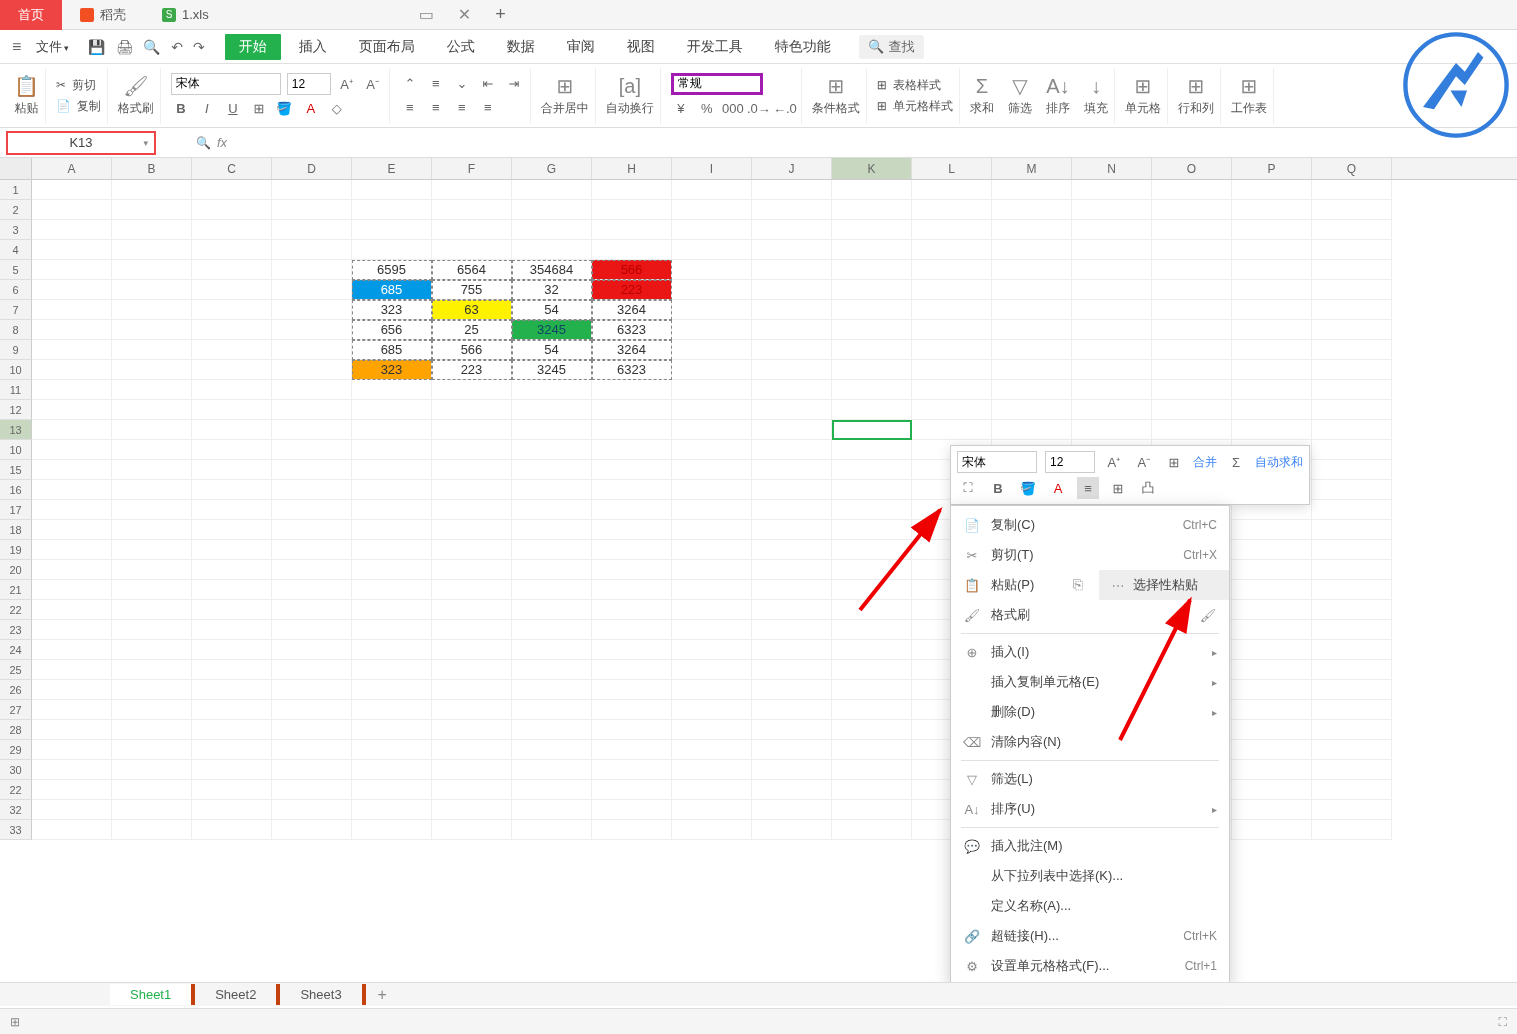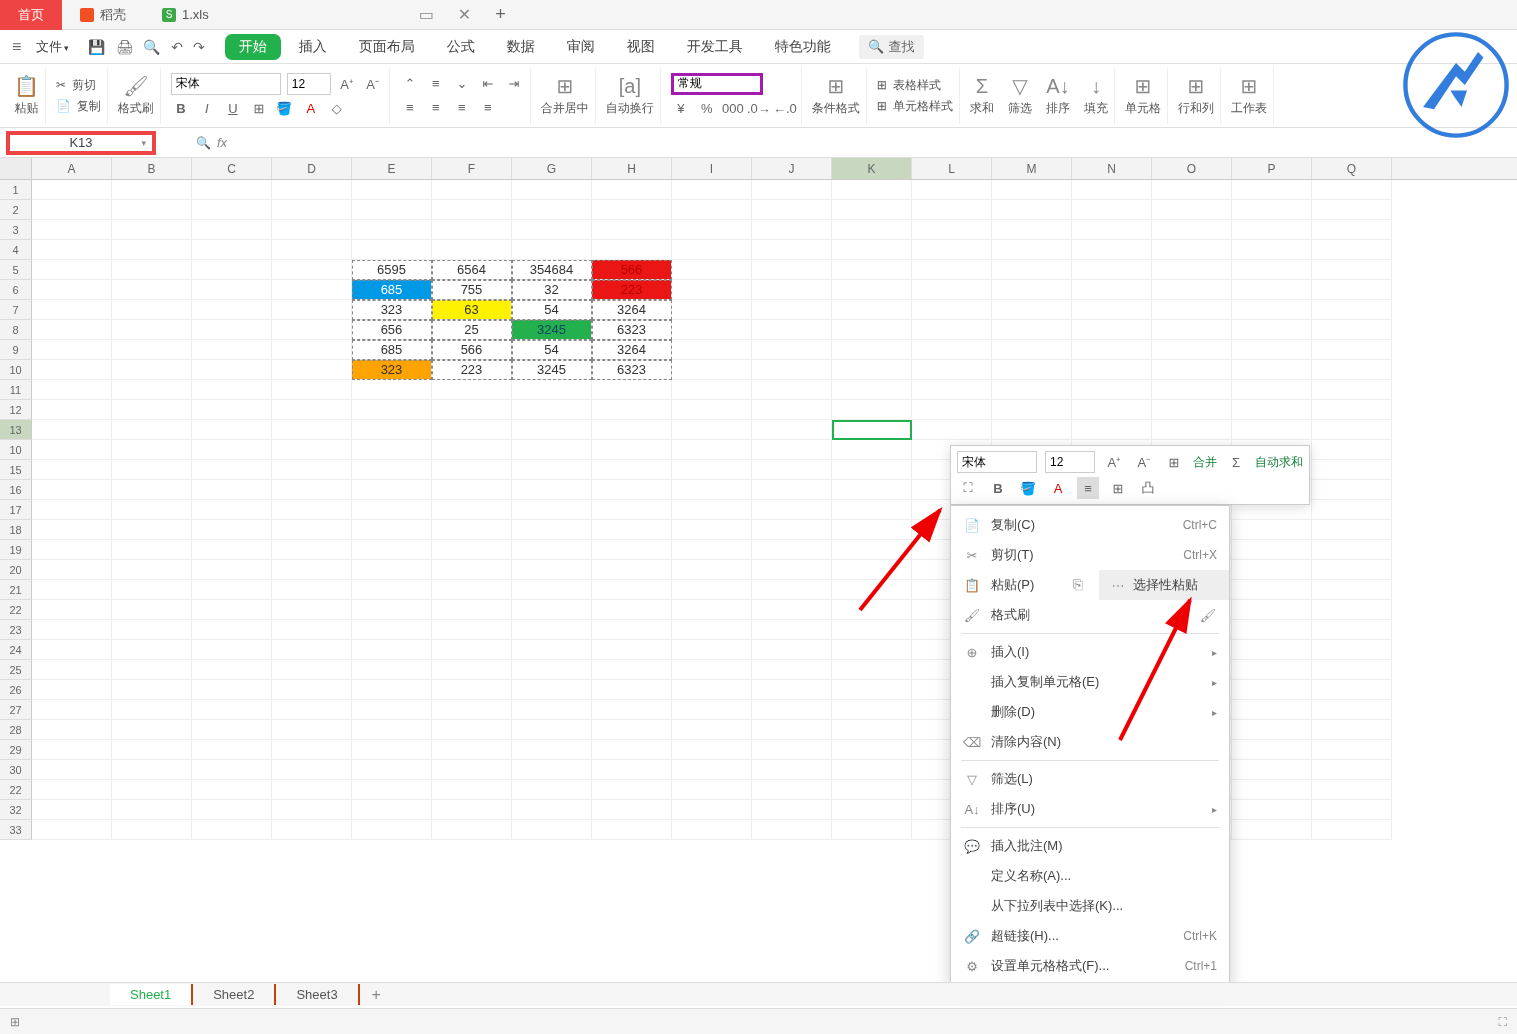--- a/index.html
+++ b/index.html
@@ -16,39 +16,39 @@
 .tab-plus { padding: 0 12px; color: #666; font-size: 18px; cursor: pointer; }
 
 
 .menu-bar { height: 34px; display: flex; align-items: center; padding: 0 8px; gap: 2px; border-bottom: 1px solid #e0e0e0; }
 .hamburger { width: 16px; padding: 0 4px; color: #666; }
 .file-menu { padding: 4px 10px; font-size: 13px; color: #444; cursor: pointer; }
 .file-menu::after { content: "▾"; font-size: 9px; margin-left: 2px; }
 .qat { display: flex; gap: 10px; padding: 0 8px; color: #666; }
 .qat span { cursor: pointer; font-size: 14px; }
 .menu-tabs { display: flex; gap: 4px; margin-left: 10px; }
-.menu-tab { padding: 4px 14px; font-size: 14px; color: #444; cursor: pointer; border-radius: 7px; }
+.menu-tab { padding: 4px 14px; font-size: 14px; color: #444; cursor: pointer; border-radius: 1px; }
 .menu-tab.active { background: #22b14c; color: #fff; }
 .search-box { margin-left: 12px; padding: 3px 10px; background: #f0f0f0; border-radius: 3px; font-size: 13px; color: #666; cursor: pointer; }
 
 
 .ribbon { height: 64px; display: flex; align-items: center; padding: 4px 8px; border-bottom: 1px solid #ddd; gap: 4px; }
 .ribbon-group { display: flex; flex-direction: column; align-items: center; padding: 0 6px; border-right: 1px solid #eee; height: 56px; justify-content: center; }
 .ribbon-btn-big { display: flex; flex-direction: column; align-items: center; font-size: 12px; color: #555; cursor: pointer; gap: 2px; }
 .ribbon-btn-big .ico { font-size: 20px; color: #888; }
 .ribbon-row { display: flex; align-items: center; gap: 6px; font-size: 12px; color: #555; }
 .ribbon-col { display: flex; flex-direction: column; gap: 4px; }
 .ribbon-sm { width: 20px; height: 20px; display: inline-flex; align-items: center; justify-content: center; color: #666; cursor: pointer; font-size: 13px; }
 .font-select { width: 110px; height: 22px; border: 1px solid #ccc; font-size: 12px; padding: 0 4px; }
 .size-select { width: 44px; height: 22px; border: 1px solid #ccc; font-size: 12px; padding: 0 4px; }
 .num-select { width: 92px; height: 22px; border: 3px solid #a21caf; font-size: 12px; padding: 0 4px; }
 
 
 .formula-row { height: 30px; display: flex; align-items: center; border-bottom: 1px solid #ddd; }
-.name-box { width: 150px; height: 24px; border: 4px solid #ef4444; margin-left: 6px; text-align: center; font-size: 13px; color: #444; display: flex; align-items: center; justify-content: center; position: relative; }
+.name-box { width: 150px; height: 24px; border: 2px solid #ef4444; margin-left: 6px; text-align: center; font-size: 13px; color: #444; display: flex; align-items: center; justify-content: center; position: relative; }
 .name-box::after { content: "▾"; position: absolute; right: 6px; font-size: 9px; color: #888; }
 .fx-label { margin-left: 40px; font-style: italic; font-size: 13px; color: #888; display: flex; align-items: center; gap: 6px; }
 .fx-label::before { content: "🔍"; font-size: 12px; font-style: normal; }
 
 
 .grid { position: relative; }
 .col-headers { display: flex; height: 22px; background: #f3f3f3; border-bottom: 1px solid #ccc; }
 .corner { width: 32px; border-right: 1px solid #ccc; background: #ededed; }
 .col-h { width: 80px; text-align: center; font-size: 12px; color: #666; border-right: 1px solid #ddd; line-height: 22px; }
 .col-h.sel { background: #c8d8c0; }
@@ -60,34 +60,34 @@
 .cell.blue { background: #0099e5; color: #fff; }
 .cell.red { background: #ea1515; color: #b00; }
 .cell.yellow { background: #fff200; }
 .cell.green { background: #22b14c; color: #146; }
 .cell.orange { background: #ffa300; }
 .marching { outline: 1px dashed #888; outline-offset: -1px; }
 .active-cell { border: 2px solid #22b14c; }
 
 
 .sheet-tabs { position: absolute; bottom: 28px; left: 0; right: 0; height: 24px; background: #f5f5f5; border-top: 1px solid #ddd; display: flex; align-items: center; padding-left: 110px; gap: 0; }
-.sheet-tab { padding: 3px 20px; font-size: 13px; color: #555; border-right: 2px solid #c2410c; cursor: pointer; }
+.sheet-tab { padding: 3px 20px; font-size: 13px; color: #555; border-right: 4px solid #c2410c; cursor: pointer; }
 .sheet-tab.active { background: #fff; color: #22b14c; }
 .sheet-add { padding: 0 12px; color: #888; cursor: pointer; }
 
 
 .status-bar { position: absolute; bottom: 0; left: 0; right: 0; height: 26px; background: #f5f5f5; border-top: 1px solid #ddd; display: flex; align-items: center; padding: 0 10px; justify-content: space-between; color: #888; font-size: 12px; }
 
 
 .mini-toolbar { position: absolute; left: 950px; top: 445px; background: #fff; border: 1px solid #ccc; box-shadow: 0 2px 12px rgba(0,0,0,0.15); padding: 5px 6px; display: flex; flex-direction: column; gap: 4px; }
 .mini-row { display: flex; align-items: center; gap: 8px; }
 .mini-input { width: 80px; height: 22px; border: 1px solid #ccc; font-size: 12px; padding: 0 4px; }
 .mini-size { width: 50px; height: 22px; border: 1px solid #ccc; font-size: 12px; padding: 0 4px; }
 .mini-btn { width: 22px; height: 22px; display: inline-flex; align-items: center; justify-content: center; color: #666; cursor: pointer; font-size: 13px; }
-.mini-label { font-size: 12px; color: #15803d; }
+.mini-label { font-size: 12px; color: #3b82f6; }
 
 
 .context-menu { position: absolute; left: 950px; top: 505px; width: 280px; background: #fff; border: 1px solid #ccc; box-shadow: 0 4px 16px rgba(0,0,0,0.2); padding: 4px 0; }
 .cm-item { display: flex; align-items: center; height: 30px; padding: 0 12px; font-size: 13px; color: #444; cursor: pointer; gap: 10px; }
 .cm-icon { width: 18px; text-align: center; color: #888; }
 .cm-text { flex: 1; }
 .cm-shortcut { color: #888; font-size: 12px; }
 .cm-arrow { color: #888; font-size: 10px; }
 .cm-sep { height: 1px; background: #e0e0e0; margin: 3px 10px; }
 .cm-split { display: flex; }
@@ -1053,25 +1053,25 @@
       <span class="cm-text">排序(U)</span>
       <span class="cm-arrow">▸</span>
     </div>
   <div class="cm-sep"></div>
   <div class="cm-item">
       <span class="cm-icon">💬</span>
       <span class="cm-text">插入批注(M)</span>
     </div>
   <div class="cm-item">
       <span class="cm-icon"></span>
+      <span class="cm-text">从下拉列表中选择(K)...</span>
+    </div>
+  <div class="cm-item">
+      <span class="cm-icon"></span>
       <span class="cm-text">定义名称(A)...</span>
-    </div>
-  <div class="cm-item">
-      <span class="cm-icon"></span>
-      <span class="cm-text">从下拉列表中选择(K)...</span>
     </div>
   <div class="cm-item">
       <span class="cm-icon">🔗</span>
       <span class="cm-text">超链接(H)...</span>
       <span class="cm-shortcut">Ctrl+K</span>
     </div>
   <div class="cm-item">
       <span class="cm-icon">⚙</span>
       <span class="cm-text">设置单元格格式(F)...</span>
       <span class="cm-shortcut">Ctrl+1</span>

